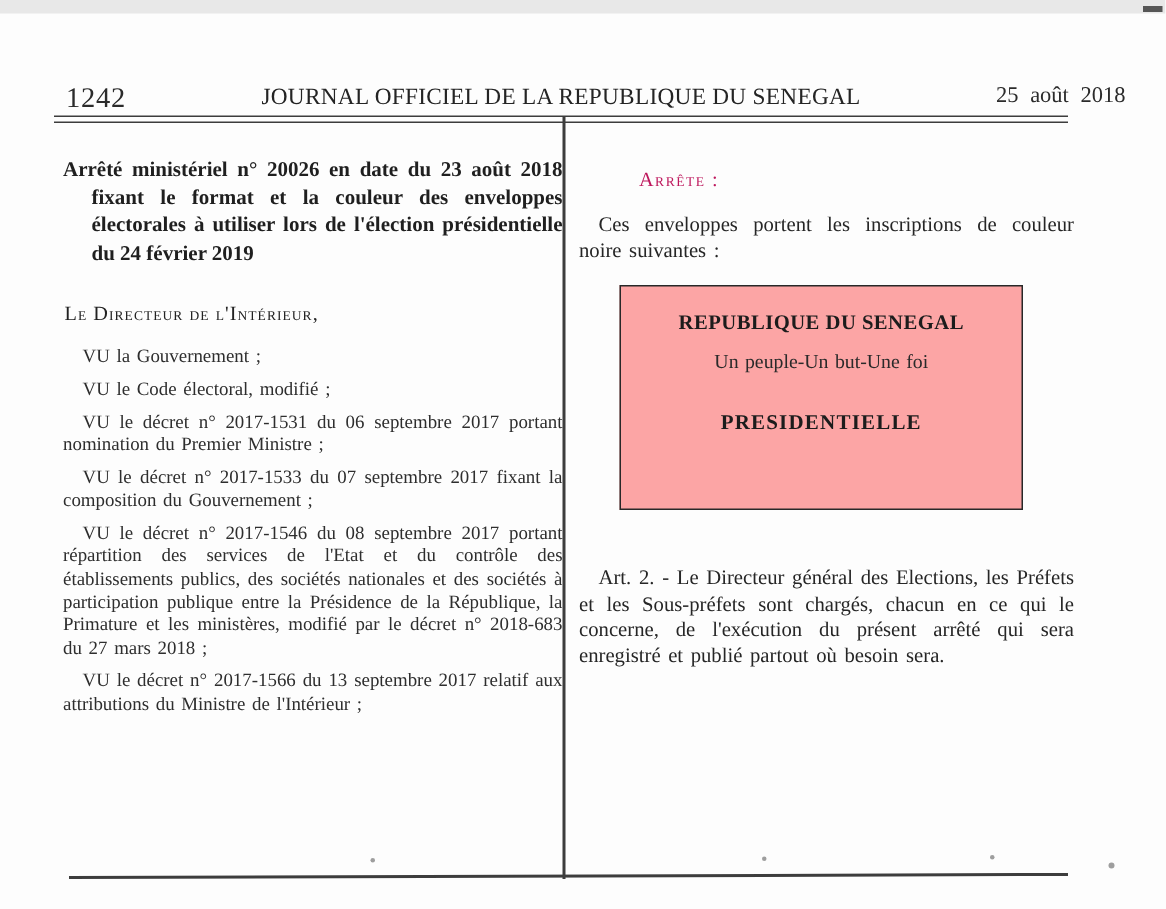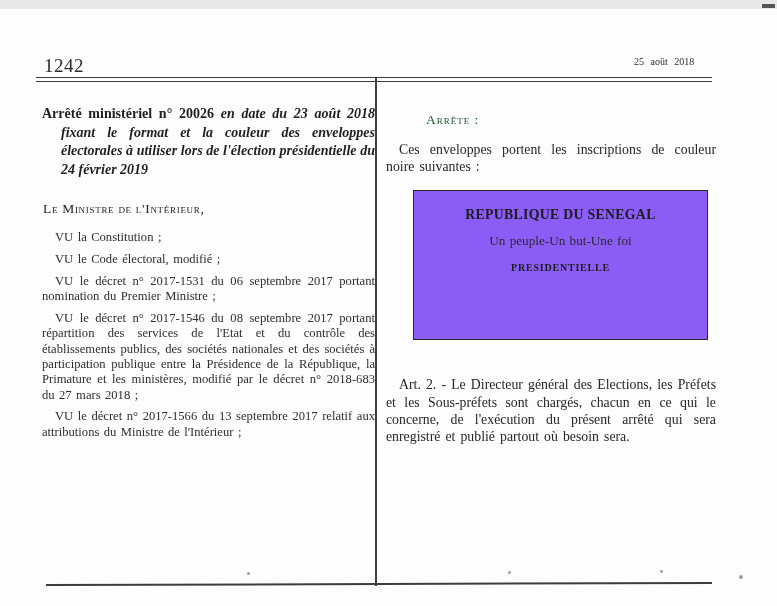--- a/index.html
+++ b/index.html
@@ -10,75 +10,77 @@
   }
   .page{position:absolute;inset:0;filter:blur(0.2px)}
   .scan-strip{position:absolute;left:0;top:0;width:777px;height:9px;background:#e8e8e8}
   .corner-dash{position:absolute;left:762px;top:4px;width:13px;height:4px;background:#565656}
   .speck{position:absolute;background:#9e9e9e;border-radius:50%}
 
   
   .hdr-num{position:absolute;left:44px;top:55px;font-size:19px;letter-spacing:0.5px}
   .hdr-title{position:absolute;left:36px;top:56px;width:676px;text-align:center;
              font-size:15.5px;letter-spacing:0.2px;white-space:nowrap;color:#242424}
-  .hdr-date{position:absolute;left:634px;top:56px;font-size:10px;word-spacing:4px}
+  .hdr-date{position:absolute;left:664px;top:56px;font-size:15px;word-spacing:4px}
   .hdr-rule{position:absolute;left:36px;top:77px;width:676px;height:3.4px;
             border-top:1.6px solid #3d3d3d;border-bottom:1.6px solid #3d3d3d}
   .divider-v{position:absolute;left:375px;top:78px;width:1.7px;height:508px;background:#3d3d3d}
   .rule-bottom{position:absolute;left:46px;top:583px;width:666px;height:1.8px;background:#3d3d3d;transform:rotate(-0.18deg)}
 
   
   .col-left{position:absolute;left:42px;top:0;width:333px}
   .col-right{position:absolute;left:386px;top:0;width:330px}
   p{margin:0}
 
   .heading{margin-top:105px;font-size:14px;font-weight:bold;line-height:18.6px;
            text-align:justify;padding-left:19px;text-indent:-19px;color:#1f1f1f}
-  .heading .rest{font-style:italic}
+  .heading .rest{}
   .minister{margin:22px 0 0 1px;font-size:13.5px;font-variant:small-caps;letter-spacing:0.7px;color:#222}
   .vu-list{margin-top:13px}
   .vu{font-size:12.6px;line-height:15.3px;text-align:justify;text-indent:13px;
       word-spacing:1.3px;margin-bottom:6.5px;color:#2e2e2e}
 
-  .arrete{margin:112px 0 0 40px;font-size:13.5px;font-variant:small-caps;letter-spacing:1px;color:#14532d}
+  .arrete{margin:112px 0 0 40px;font-size:13.5px;font-variant:small-caps;letter-spacing:1px;color:#be185d}
   .art{font-size:13.8px;line-height:17.2px;text-align:justify;text-indent:13px;word-spacing:1.6px;color:#262626}
   .art1{margin-top:9px}
   .intro{margin-top:13px}
-  .env-box{box-sizing:border-box;margin:15px 0 0 27px;width:295px;min-height:150px;
-           border:1.6px solid #282828;text-align:center;padding:16px 10px 20px;background:#8b5cf6}
+  .env-box{box-sizing:border-box;margin:15px 0 0 27px;width:269px;min-height:150px;
+           border:1.6px solid #282828;text-align:center;padding:16px 10px 20px;background:#fca5a5}
   .env-l1{font-size:13.8px;font-weight:bold;letter-spacing:0.3px;color:#1c1c1c}
   .env-l2{font-size:13.2px;margin-top:10px;word-spacing:1px;color:#2a2a2a}
   .env-l3{font-size:13.5px;font-weight:bold;margin-top:28px;letter-spacing:0.8px;color:#1c1c1c}
-  .env-l4{font-size:10px;font-weight:bold;margin-top:13px;letter-spacing:0.8px;color:#1c1c1c}
+  .env-l4{font-size:14px;font-weight:bold;margin-top:26px;letter-spacing:0.8px;color:#1c1c1c}
   .art2{margin-top:36px}
 </style>
 </head>
 <body>
 
 <div class="page">
 
   <div class="scan-strip"></div>
   <div class="corner-dash"></div>
 
   <div class="hdr-num">1242</div>
+  <div class="hdr-title">JOURNAL OFFICIEL DE LA REPUBLIQUE DU SENEGAL</div>
   <div class="hdr-date">25 août 2018</div>
   <div class="hdr-rule"></div>
   <div class="divider-v"></div>
   <div class="rule-bottom"></div>
 
   <div class="col-left">
     <p class="heading"><span>Arrêté ministériel n° 20026</span>
       <span class="rest">en date du 23 août 2018 fixant le format et la couleur des enveloppes électorales à utiliser lors de l'élection présidentielle du 24 février 2019</span></p>
 
-    <p class="minister">Le Ministre de l'Intérieur,</p>
+    <p class="minister">Le Directeur de l'Intérieur,</p>
 
     <div class="vu-list">
-      <p class="vu">VU la Constitution ;</p>
+      <p class="vu">VU la Gouvernement ;</p>
       <p class="vu">VU le Code électoral, modifié ;</p>
       <p class="vu">VU le décret n° 2017-1531 du 06 septembre 2017 portant nomination du Premier Ministre ;</p>
+      <p class="vu">VU le décret n° 2017-1533 du 07 septembre 2017 fixant la composition du Gouvernement ;</p>
       <p class="vu">VU le décret n° 2017-1546 du 08 septembre 2017 portant répartition des services de l'Etat et du contrôle des établissements publics, des sociétés nationales et des sociétés à participation publique entre la Présidence de la République, la Primature et les ministères, modifié par le décret n° 2018-683 du 27 mars 2018 ;</p>
       <p class="vu">VU le décret n° 2017-1566 du 13 septembre 2017 relatif aux attributions du Ministre de l'Intérieur ;</p>
     </div>
   </div>
 
   <div class="col-right">
     <p class="arrete">Arrête :</p>
 
 
     <p class="art intro">Ces enveloppes portent les inscriptions de couleur noire suivantes :</p>

